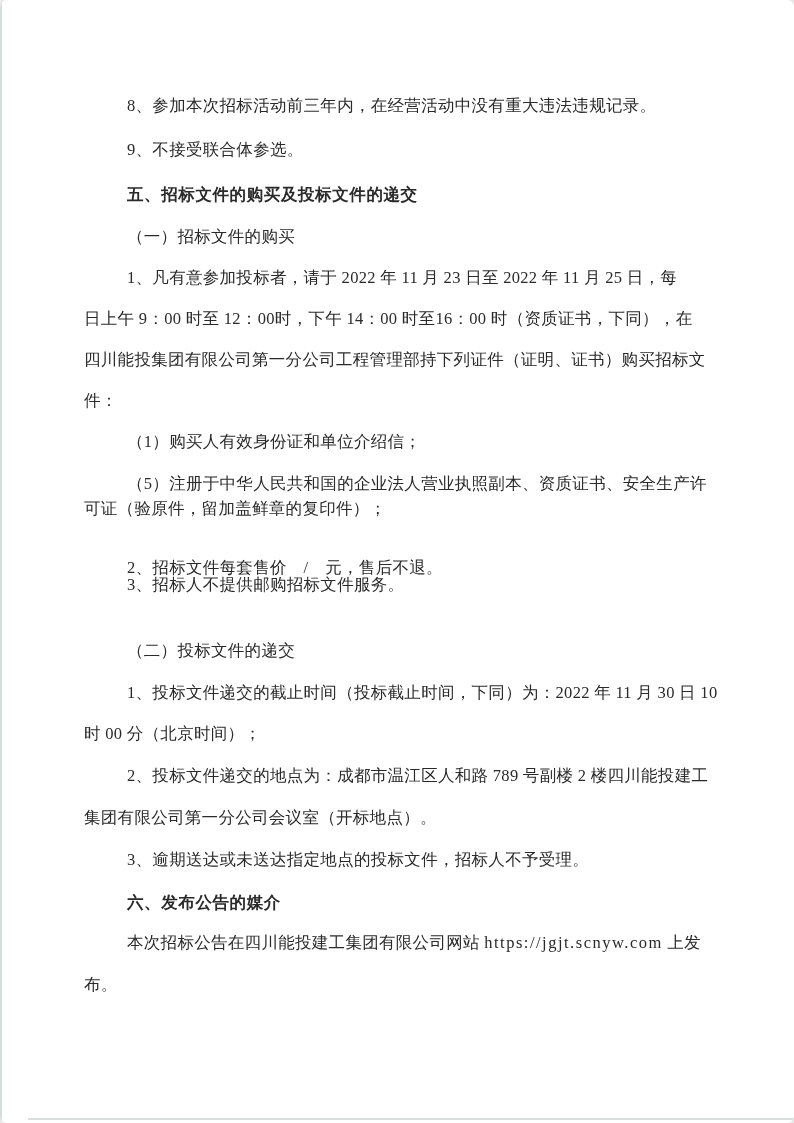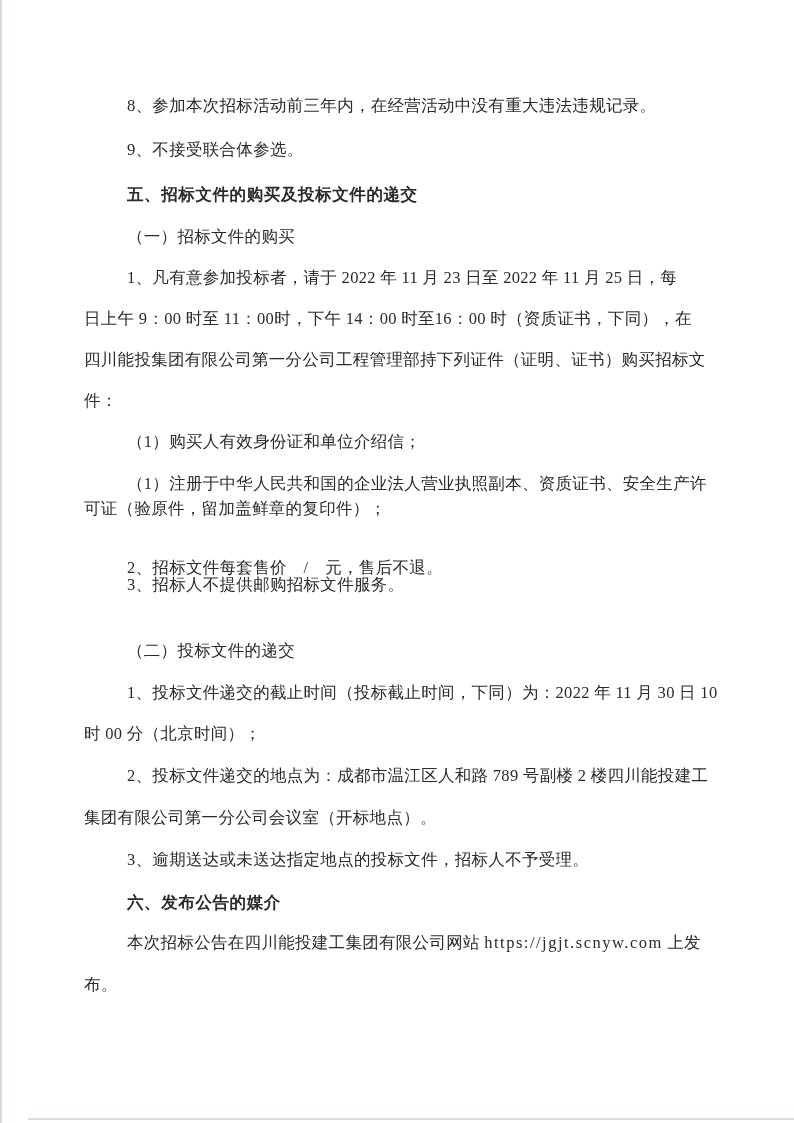--- a/index.html
+++ b/index.html
@@ -9,20 +9,21 @@
   }
   .page {
     position: relative;
     width: 794px;
     height: 1123px;
     margin: 0 auto;
     background: #ffffff;
     overflow: hidden;
     font-family: "Liberation Serif", "DejaVu Serif", serif;
     color: #2a2a2a;
+    border-radius: 7px;
   }
   .scan-edge-left {
     position: absolute;
     left: 0; top: 0;
     width: 2px; height: 1123px;
     background: #b7c3bb;
     opacity: 0.55;
   }
   .scan-edge-bottom {
     position: absolute;
@@ -56,25 +57,25 @@
 
 <div class="page">
   <div class="scan-edge-left"></div>
   <div class="scan-edge-bottom"></div>
   <div id="document-text">
       <div class="line" style="top: 95px; left: 127px;"><span class="">8、参加本次招标活动前三年内，在经营活动中没有重大违法违规记录。</span></div>
       <div class="line" style="top: 139px; left: 127px;"><span class="">9、不接受联合体参选。</span></div>
       <div class="line bold" style="top: 183px; left: 127px;"><span class="">五、招标文件的购买及投标文件的递交</span></div>
       <div class="line" style="top: 226px; left: 127px;"><span class="">（一）招标文件的购买</span></div>
       <div class="line" style="top: 267px; left: 127px;"><span class="">1、凡有意参加投标者，请于 </span><span class="u">2022</span><span class=""> 年</span><span class="u"> 11 </span><span class="">月</span><span class="u"> 23 </span><span class="">日至</span><span class="u"> 2022 </span><span class="">年</span><span class="u"> 11 </span><span class="">月</span><span class="u"> 25 </span><span class="">日，每</span></div>
-      <div class="line" style="top: 308px; left: 84px;"><span class="">日上午</span><span class="u"> 9：00 </span><span class="">时至 </span><span class="u">11：00</span><span class="">时，下午</span><span class="u"> 14：00 </span><span class="">时至</span><span class="u">16：00 </span><span class="">时（资质证书，下同），在</span></div>
+      <div class="line" style="top: 308px; left: 84px;"><span class="">日上午</span><span class="u"> 9：00 </span><span class="">时至 </span><span class="u">12：00</span><span class="">时，下午</span><span class="u"> 14：00 </span><span class="">时至</span><span class="u">16：00 </span><span class="">时（资质证书，下同），在</span></div>
       <div class="line" style="top: 349px; left: 84px;"><span class="u">四川能投集团有限公司第一分公司工程管理部</span><span class="">持下列证件（证明、证书）购买招标文</span></div>
       <div class="line" style="top: 390px; left: 84px;"><span class="">件：</span></div>
       <div class="line" style="top: 431px; left: 127px;"><span class="">（1）购买人有效身份证和单位介绍信；</span></div>
-      <div class="line" style="top: 473px; left: 127px;"><span class="">（1）注册于中华人民共和国的企业法人营业执照副本、资质证书、安全生产许</span></div>
+      <div class="line" style="top: 473px; left: 127px;"><span class="">（5）注册于中华人民共和国的企业法人营业执照副本、资质证书、安全生产许</span></div>
       <div class="line" style="top: 498px; left: 84px;"><span class="">可证（验原件，留加盖鲜章的复印件）；</span></div>
       <div class="line" style="top: 557px; left: 127px;"><span class="">2、招标文件每套售价</span><span class="u">　/　</span><span class="">元，售后不退。</span></div>
       <div class="line" style="top: 574px; left: 127px;"><span class="">3、招标人不提供邮购招标文件服务。</span></div>
       <div class="line" style="top: 640px; left: 127px;"><span class="">（二）投标文件的递交</span></div>
       <div class="line" style="top: 682px; left: 127px;"><span class="">1、投标文件递交的截止时间（投标截止时间，下同）为：</span><span class="u">2022 </span><span class="">年</span><span class="u"> 11 </span><span class="">月</span><span class="u"> 30 </span><span class="">日</span><span class="u"> 10</span></div>
       <div class="line" style="top: 723px; left: 84px;"><span class="">时</span><span class="u"> 00 </span><span class="">分（北京时间）；</span></div>
       <div class="line" style="top: 765px; left: 127px;"><span class="">2、投标文件递交的地点为：</span><span class="u">成都市温江区人和路 789 号副楼 2 楼四川能投建工</span></div>
       <div class="line" style="top: 807px; left: 84px;"><span class="u">集团有限公司第一分公司会议室</span><span class="">（开标地点）。</span></div>
       <div class="line" style="top: 849px; left: 127px; text-align: right;"><span class="">3、逾期送达或未送达指定地点的投标文件，招标人不予受理。</span></div>
       <div class="line bold" style="top: 891px; left: 127px;"><span class="">六、发布公告的媒介</span></div>

